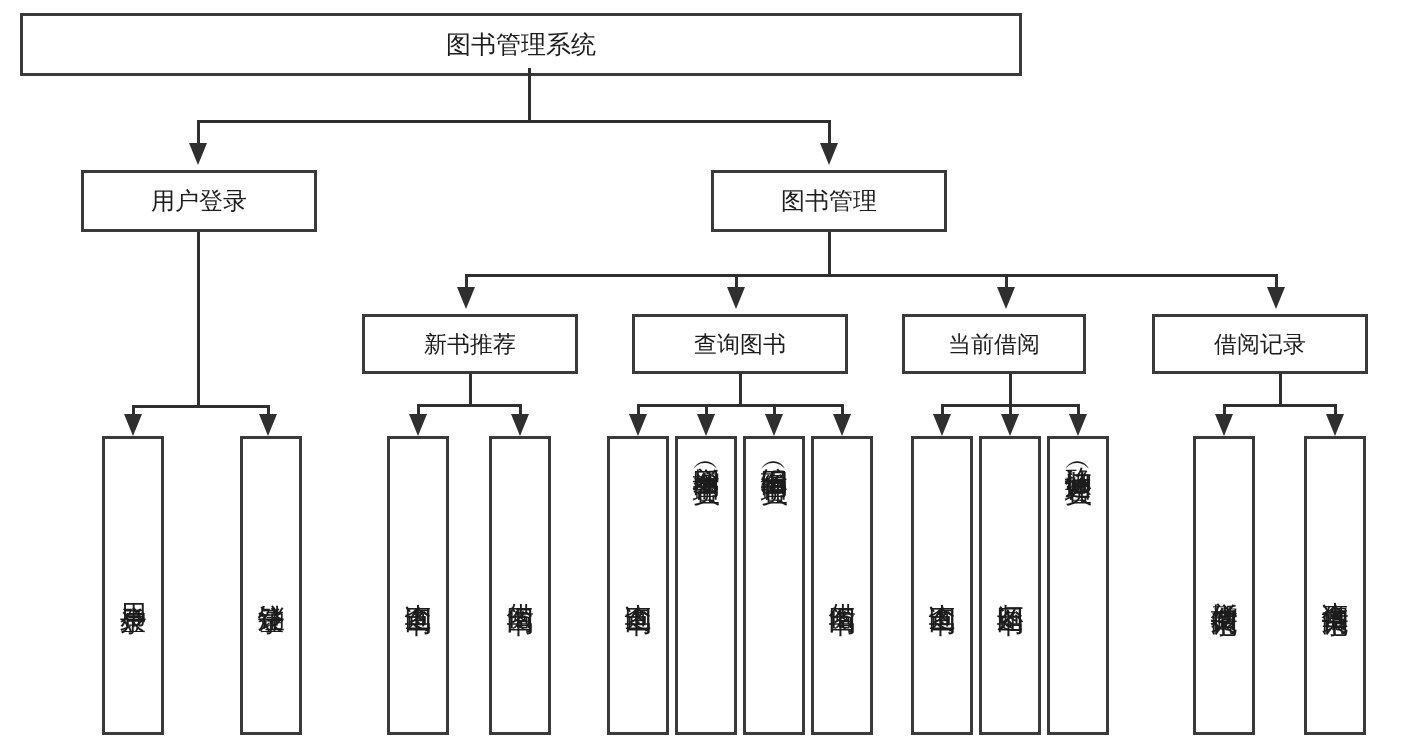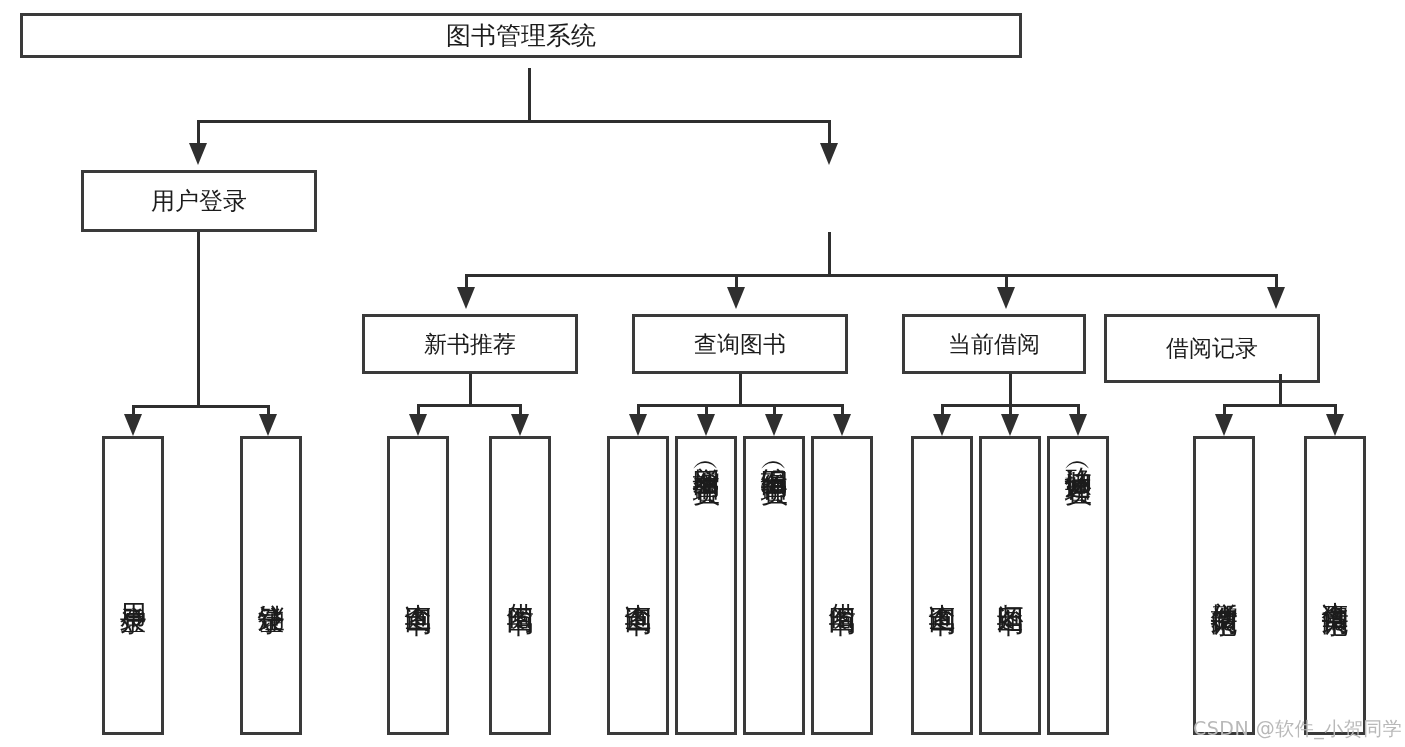--- a/index.html
+++ b/index.html
@@ -85,33 +85,36 @@
     color: #b9b9b9;
     white-space: nowrap;
     letter-spacing: 0.5px;
   }
 </style>
 </head>
 <body>
 
 <div id="canvas">
 
-  <div class="node root" style="left:20px; top:13px; width:1002px; height:45px;">
+  <div class="node root" style="left:20px; top:13px; width:1002px; height:63px;">
     <span>图书管理系统</span>
   </div>
 
   <div class="vline" style="left:528px; top:68px; height:54px;"></div>
   <div class="hline" style="left:197px; top:120px; width:634px;"></div>
   <div class="vline" style="left:197px; top:120px; height:23px;"></div>
   <div class="vline" style="left:828px; top:120px; height:23px;"></div>
   <div class="arrow" style="left:189px; top:143px;"></div>
   <div class="arrow" style="left:820px; top:143px;"></div>
 
   <div class="node level2" style="left:81px; top:170px; width:236px; height:62px;">
     <span>用户登录</span>
+  </div>
+  <div class="node level2" style="left:711px; top:170px; width:236px; height:62px;">
+    <span>图书管理</span>
   </div>
 
   <div class="vline" style="left:197px; top:232px; height:175px;"></div>
   <div class="hline" style="left:132px; top:405px; width:138px;"></div>
   <div class="vline" style="left:132px; top:405px; height:9px;"></div>
   <div class="vline" style="left:267px; top:405px; height:9px;"></div>
   <div class="arrow" style="left:124px; top:414px;"></div>
   <div class="arrow" style="left:259px; top:414px;"></div>
 
   <div class="vline" style="left:828px; top:232px; height:44px;"></div>
@@ -127,21 +130,21 @@
 
   <div class="node level3" style="left:362px; top:314px; width:216px; height:60px;">
     <span>新书推荐</span>
   </div>
   <div class="node level3" style="left:632px; top:314px; width:216px; height:60px;">
     <span>查询图书</span>
   </div>
   <div class="node level3" style="left:902px; top:314px; width:184px; height:60px;">
     <span>当前借阅</span>
   </div>
-  <div class="node level3" style="left:1104px; top:314px; width:216px; height:69px;justify-content:center;">
+  <div class="node level3" style="left:1152px; top:314px; width:216px; height:60px;justify-content:center;">
     <span>借阅记录</span>
   </div>
 
   <div class="vline" style="left:469px; top:374px; height:32px;"></div>
   <div class="hline" style="left:417px; top:404px; width:105px;"></div>
   <div class="vline" style="left:417px; top:404px; height:10px;"></div>
   <div class="vline" style="left:519px; top:404px; height:10px;"></div>
   <div class="arrow" style="left:409px; top:414px;"></div>
   <div class="arrow" style="left:511px; top:414px;"></div>
 
@@ -209,15 +212,14 @@
     <span class="leaf-label">确认归还（管理员）</span>
   </div>
 
   <div class="node leaf center-text" style="left:1193px; top:436px; width:62px; height:299px;">
     <span class="leaf-label">新增借阅记录</span>
   </div>
   <div class="node leaf center-text" style="left:1304px; top:436px; width:62px; height:299px;">
     <span class="leaf-label">查询借阅记录</span>
   </div>
 
-  <div id="watermark" style="left:1193px; top:716px;">CSDN @软件_小贺同学</div>
 
 </div>
 
 </body></html>

